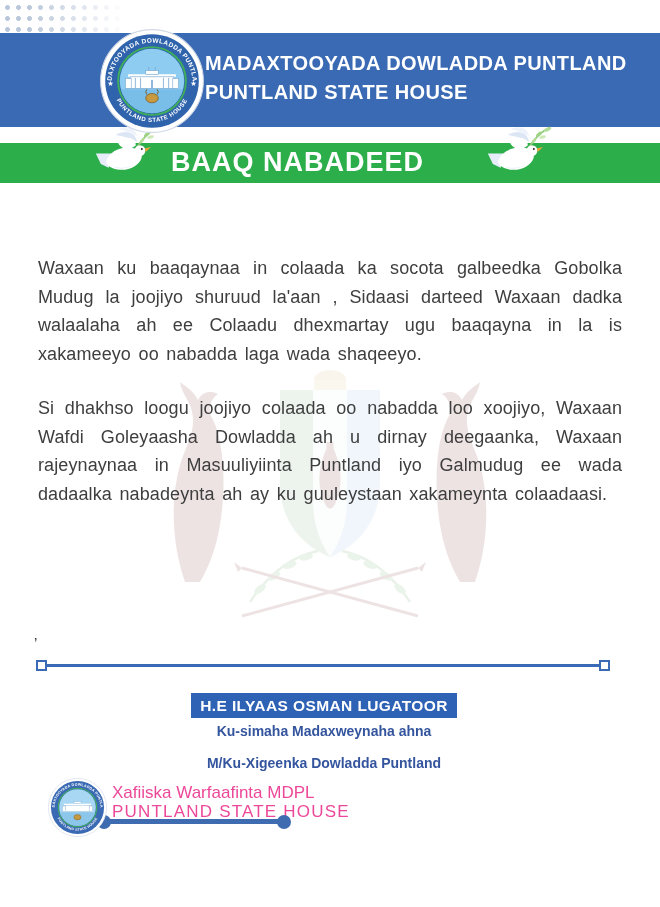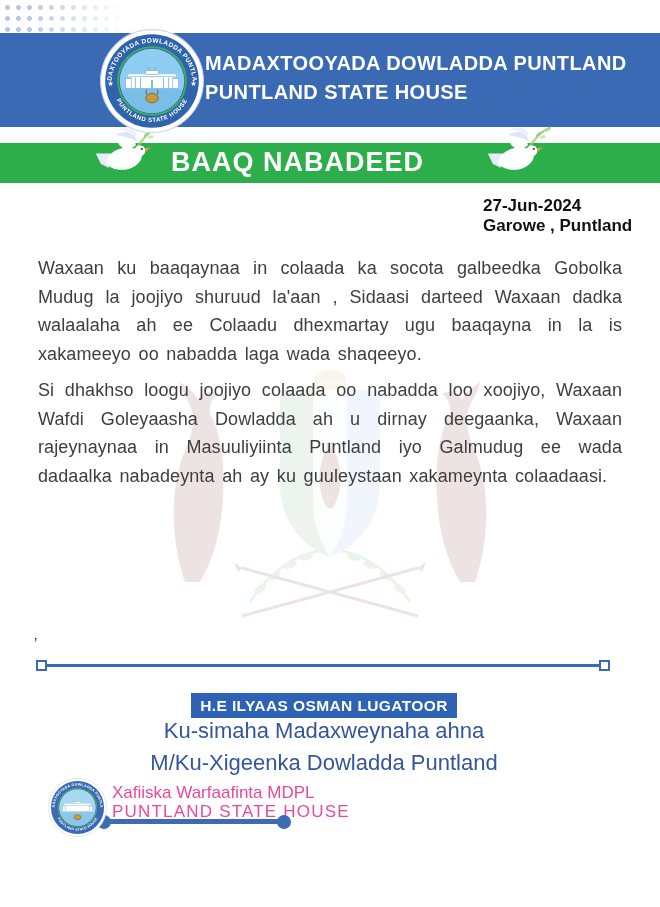--- a/index.html
+++ b/index.html
@@ -28,33 +28,33 @@
   .dove { position:absolute; width:72px; height:64px; z-index:3; }
   .dove-left { left:94px; top:125px; }
   .dove-right { left:486px; top:125px; }
 
   .dateline { position:absolute; left:483px; top:196px; font-weight:bold; color:#111; font-size:17px; line-height:19.5px; z-index:2; }
 
   .watermark { position:absolute; left:130px; top:330px; width:400px; height:290px; opacity:.14; z-index:0; }
 
   .content { position:absolute; left:38px; top:254px; width:584px; z-index:2; }
   .content p { text-align:justify; color:#3e3e3e; font-size:18px; line-height:28.5px; word-spacing:2.5px; letter-spacing:.1px; }
-  .content p.p1 { margin-bottom:8px; }
+  .content p.p1 { margin-bottom:26px; }
   .content p.p2 { }
 
   .end-mark { position:absolute; left:0; top:609px; width:660px; text-align:center; font-weight:bold; font-size:21px; letter-spacing:.5px; color:#161616; z-index:2; }
   .stray { position:absolute; left:34px; top:634px; font-size:15px; color:#333; z-index:2; }
 
   .divider { position:absolute; left:36px; top:659px; width:574px; height:13px; display:flex; align-items:center; z-index:2; }
   .divider .handle { width:11px; height:11px; background:#fff; border:2.5px solid #3a6ab5; flex:0 0 auto; }
   .divider .rule { flex:1; height:3.5px; background:#3a6ab5; }
 
   .sig { position:absolute; left:0; top:693px; width:648px; text-align:center; z-index:2; }
   .sig-name { display:inline-block; background:#2e62b5; color:#fff; font-weight:bold; font-size:15.5px; letter-spacing:.4px; padding:4px 9px 3px; }
-  .sig-role { color:#34559e; font-size:22px; font-weight:400; line-height:20px; margin-top:3px; }
+  .sig-role { color:#34559e; font-size:14px; font-weight:700; line-height:20px; margin-top:3px; }
 
   .footer-text { position:absolute; left:112px; top:783px; color:#ec4899; font-size:17px; line-height:19px; z-index:2; }
   .footer-text .house { letter-spacing:1.2px; }
   .footer-rule { position:absolute; left:100px; top:819px; width:188px; height:5px; background:#3f6cb0; border-radius:3px; z-index:2; }
   .footer-rule::before, .footer-rule::after { content:""; position:absolute; top:-4.5px; width:14px; height:14px; border-radius:50%; background:#3f6cb0; }
   .footer-rule::before { left:-3px; }
   .footer-rule::after { right:-3px; }
 </style>
 </head>
 <body>
@@ -139,24 +139,20 @@
     <path d="M34,6 C46,0 58,4 60,16 C52,10 42,8 34,6 Z" fill="#eef3fb"></path>
     <path d="M30,14 C44,6 58,10 60,24 C50,17 38,16 30,14 Z" fill="#dce6f4"></path>
     <path d="M16,52 C20,38 36,30 52,32 C62,33 69,39 66,47 C63,56 50,64 36,63 C26,62 18,58 16,52 Z" fill="#ffffff"></path>
     <path d="M32,22 C46,14 59,18 58,29 C48,37 36,34 32,22 Z" fill="#ffffff"></path>
     <path d="M20,56 C30,62 46,62 56,54 C48,62 32,64 20,56 Z" fill="#e0e9f5"></path>
     <circle cx="64" cy="36" r="7.6" fill="#ffffff"></circle>
     <circle cx="66.6" cy="33.8" r="1.4" fill="#2b2b2b"></circle>
     <polygon points="71,33 79.5,31 72,38" fill="#f2a23c"></polygon>
   </svg>
 
-  <div class="dateline">
-    <div>27-Jun-2024</div>
-    <div>Garowe , Puntland</div>
-  </div>
 
   <svg class="watermark" viewBox="0 0 400 290" xmlns="http://www.w3.org/2000/svg">
     <g>
       <path d="M55,252 C42,215 40,170 50,135 C55,118 64,105 63,88 C62,72 52,66 50,52 C58,58 64,62 68,70 C72,62 80,60 88,64 C82,68 79,74 80,84 C92,104 96,140 92,180 C89,212 80,235 70,252 Z" fill="#8a4040"></path>
       <g transform="translate(400,0) scale(-1,1)">
         <path d="M55,252 C42,215 40,170 50,135 C55,118 64,105 63,88 C62,72 52,66 50,52 C58,58 64,62 68,70 C72,62 80,60 88,64 C82,68 79,74 80,84 C92,104 96,140 92,180 C89,212 80,235 70,252 Z" fill="#8a4040"></path>
       </g>
       <ellipse cx="200" cy="50" rx="16" ry="10" fill="#d8b880"></ellipse>
       <rect x="184" y="50" width="32" height="10" fill="#e2c894"></rect>
       <path d="M150,60 h100 v95 c0,38 -22,62 -50,74 c-28,-12 -50,-36 -50,-74 Z" fill="#eef2f5"></path>

